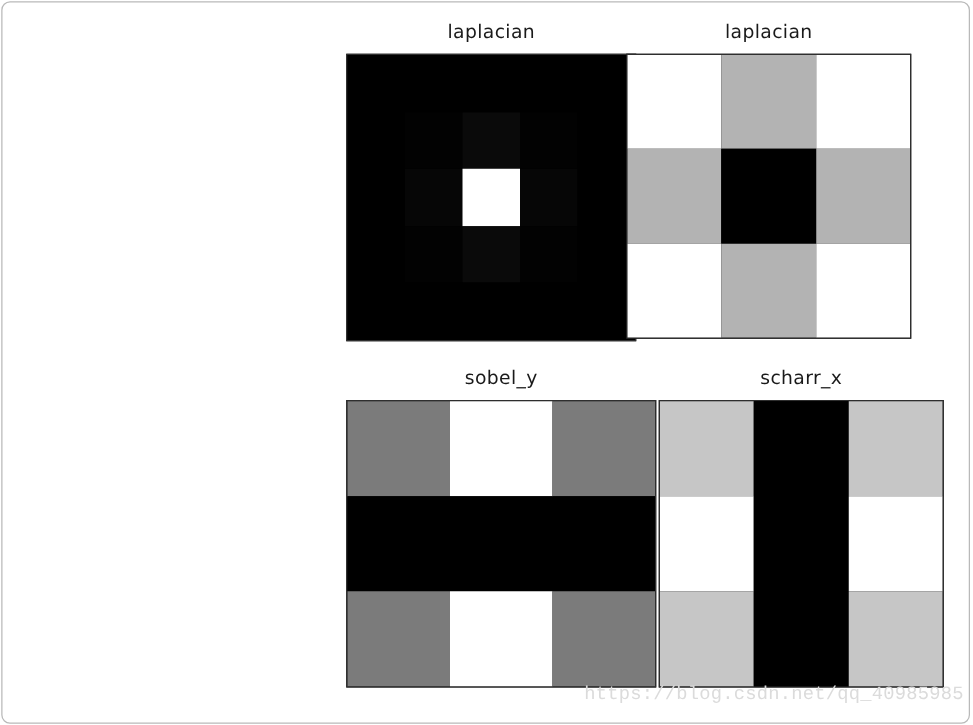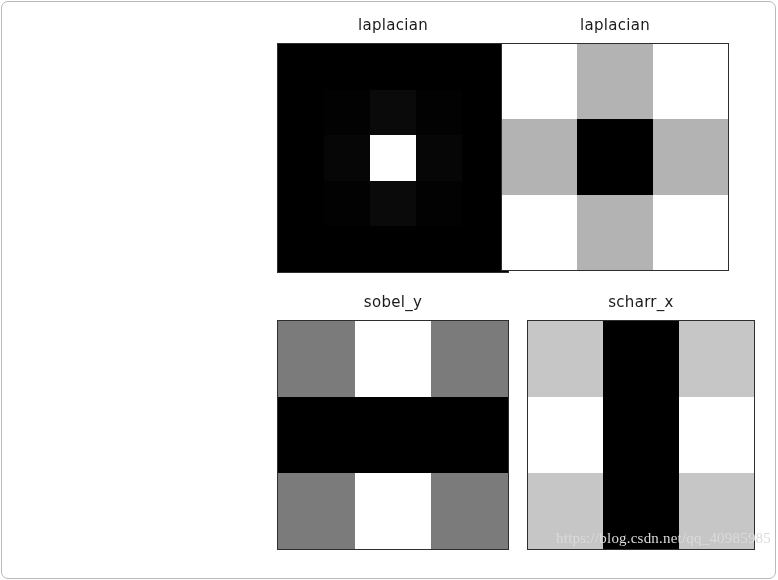--- a/index.html
+++ b/index.html
@@ -19,22 +19,22 @@
     font-family:"DejaVu Sans", sans-serif; letter-spacing:0.3px;
     white-space:nowrap;
   }
   .axes {
     position:absolute; left:0; top:0; right:0; bottom:0;
     border:1.5px solid #2e2e2e; display:grid; box-sizing:border-box;
     background:#000;
   }
   .cell { width:100%; height:100%; }
   .watermark {
-    position:absolute; top:530px; right:7px;
-    font-family:Liberation Serif, serif;
+    position:absolute; top:547px; right:7px;
+    font-family:Liberation Mono, monospace;
     font-size:15px; color:#dbdbdb; letter-spacing:0.2px;
   }
 </style>
 </head>
 <body>
 
 <div class="frame">
   <div class="frame-border"></div>
 
 
@@ -78,21 +78,21 @@
         <div class="cell" style="background: rgb(179, 179, 179);"></div>
         <div class="cell" style="background: rgb(0, 0, 0);"></div>
         <div class="cell" style="background: rgb(179, 179, 179);"></div>
         <div class="cell" style="background: rgb(255, 255, 255);"></div>
         <div class="cell" style="background: rgb(179, 179, 179);"></div>
         <div class="cell" style="background: rgb(255, 255, 255);"></div>
       </div>
   </div>
 
 
-  <div class="plot" style="left:277px; top:320px; width:232px; height:230px;">
+  <div class="plot" style="left:277px; top:320px; width:232px; height:230px;padding-left:16px;">
     <div class="plot-title">sobel_y</div>
     <div class="axes" style="grid-template-columns: repeat(3, 1fr); grid-template-rows: repeat(3, 1fr);">
         <div class="cell" style="background: rgb(123, 123, 123);"></div>
         <div class="cell" style="background: rgb(255, 255, 255);"></div>
         <div class="cell" style="background: rgb(123, 123, 123);"></div>
         <div class="cell" style="background: rgb(0, 0, 0);"></div>
         <div class="cell" style="background: rgb(0, 0, 0);"></div>
         <div class="cell" style="background: rgb(0, 0, 0);"></div>
         <div class="cell" style="background: rgb(123, 123, 123);"></div>
         <div class="cell" style="background: rgb(255, 255, 255);"></div>

